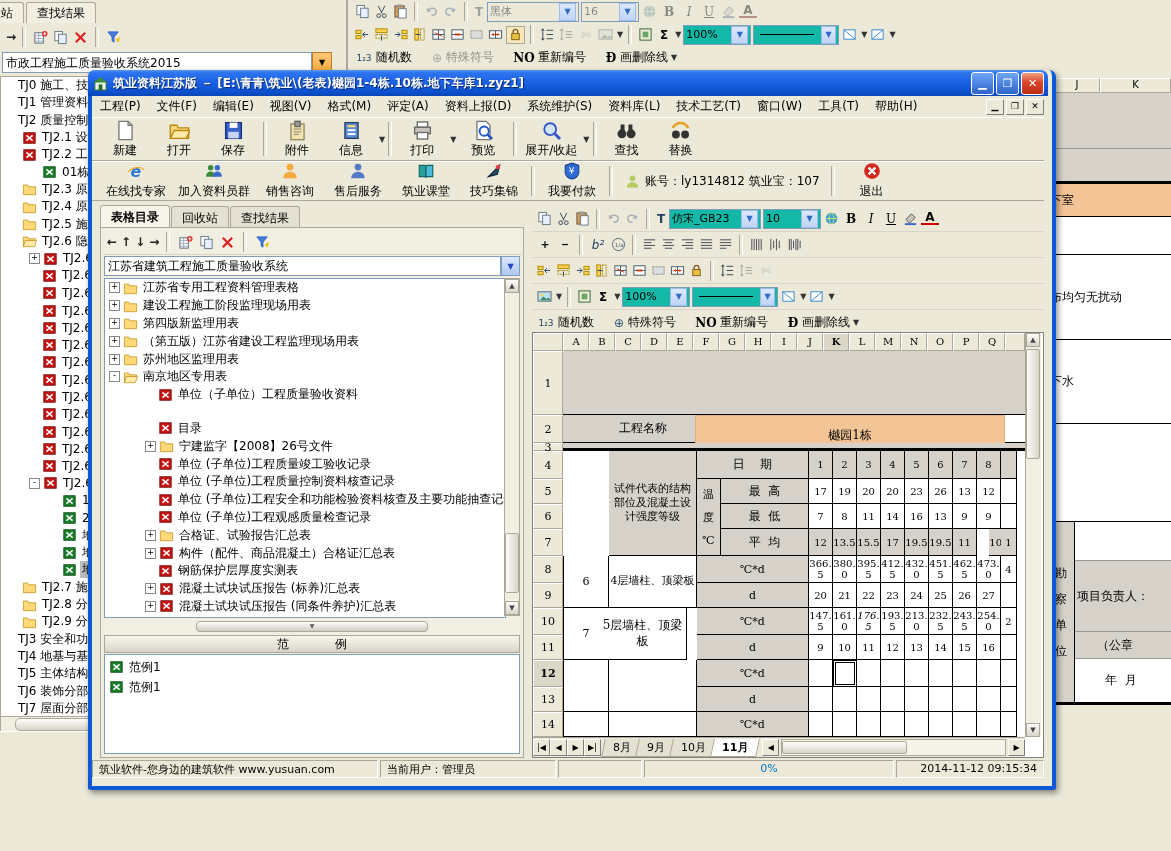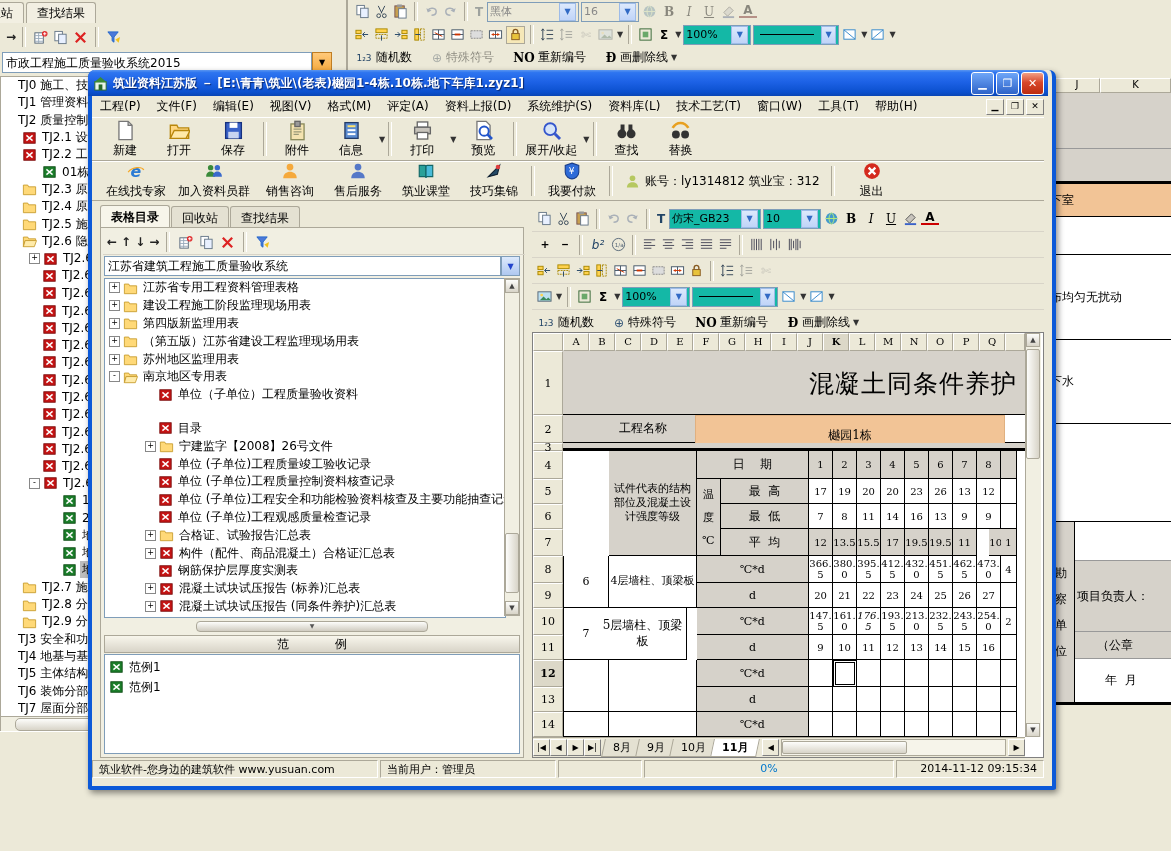--- a/index.html
+++ b/index.html
@@ -871,21 +871,21 @@
           <span class="cap">我要付款</span>
         </div>
         <span class="tb-sep"></span>
         <div class="svc-inline">
           <span class="icon16">
             <svg viewBox="0 0 16 16">
               <circle cx="8" cy="4.5" r="3" fill="#B6C860"></circle>
               <path d="M2 14.5c0-4 3-5.8 6-5.8s6 1.8 6 5.8z" fill="#B6C860"></path>
             </svg>
           </span>
-          <span>账号：ly1314812 筑业宝：312</span>
+          <span>账号：ly1314812 筑业宝：107</span>
         </div>
         <span class="tb-sep"></span>
         <div class="svcbtn">
           <span class="icn"><svg viewBox="0 0 16 16">
               <circle cx="8" cy="8" r="7" fill="#D42A1E"></circle>
               <path d="M5 5l6 6M11 5l-6 6" stroke="#fff" stroke-width="2"></path>
             </svg></span>
           <span class="cap">退出</span>
         </div>
       </div>
@@ -1424,21 +1424,20 @@
             <div class="rhcell" style="height: 27px;">8</div>
             <div class="rhcell" style="height: 25px;">9</div>
             <div class="rhcell" style="height: 27px;">10</div>
             <div class="rhcell" style="height: 25px;">11</div>
             <div class="rhcell" style="height: 27px; font-weight: bold; background: rgb(220, 216, 200);">12</div>
             <div class="rhcell" style="height: 25px;">13</div>
             <div class="rhcell" style="height: 25px;">14</div>
           </div>
         <div id="gridarea" class="abs">
             <div class="gcell gray" style="left: 0px; top: 0px; width: 462px; height: 64px;;justify-content:flex-start;border-right:none"></div>
-            <div class="gcell gray" style="left: 246px; top: 0px; width: 216px; height: 64px;;font-size:25px;letter-spacing:1px;border:none;background:transparent;justify-content:flex-start;white-space:nowrap;z-index:2">混凝土同条件养护</div>
             <div class="gcell gray" style="left: 0px; top: 64px; width: 28px; height: 28px;;border-right:none"></div>
             <div class="gcell gray" style="left: 28px; top: 64px; width: 104px; height: 28px;;font-size:12px;border-right:none">工程名称</div>
             <div class="gcell " style="left: 132px; top: 64px; width: 310px; height: 40px;;font-size:12px;background:#F2C496;border:1px solid #E0B080;">樾园1栋</div>
             <div class="gcell white" style="left: 442px; top: 64px; width: 20px; height: 28px;;border-right:none"></div>
             <div class="gcell gray" style="left: 0px; top: 92px; width: 462px; height: 8px;;border-bottom:3px solid #000;border-right:none"></div>
             <div class="gcell gray" style="left: 46px; top: 100px; width: 88px; height: 105px;;font-size:11px;padding:1px;line-height:1.25">试件代表的结构部位及混凝土设计强度等级</div>
             <div class="gcell gray" style="left: 134px; top: 100px; width: 112px; height: 28px;;font-size:12px;white-space:pre">日    期</div>
             <div class="gcell gray" style="left: 246px; top: 100px; width: 24px; height: 28px;">1</div>
             <div class="gcell gray" style="left: 270px; top: 100px; width: 24px; height: 28px;">2</div>
             <div class="gcell gray" style="left: 294px; top: 100px; width: 24px; height: 28px;">3</div>

